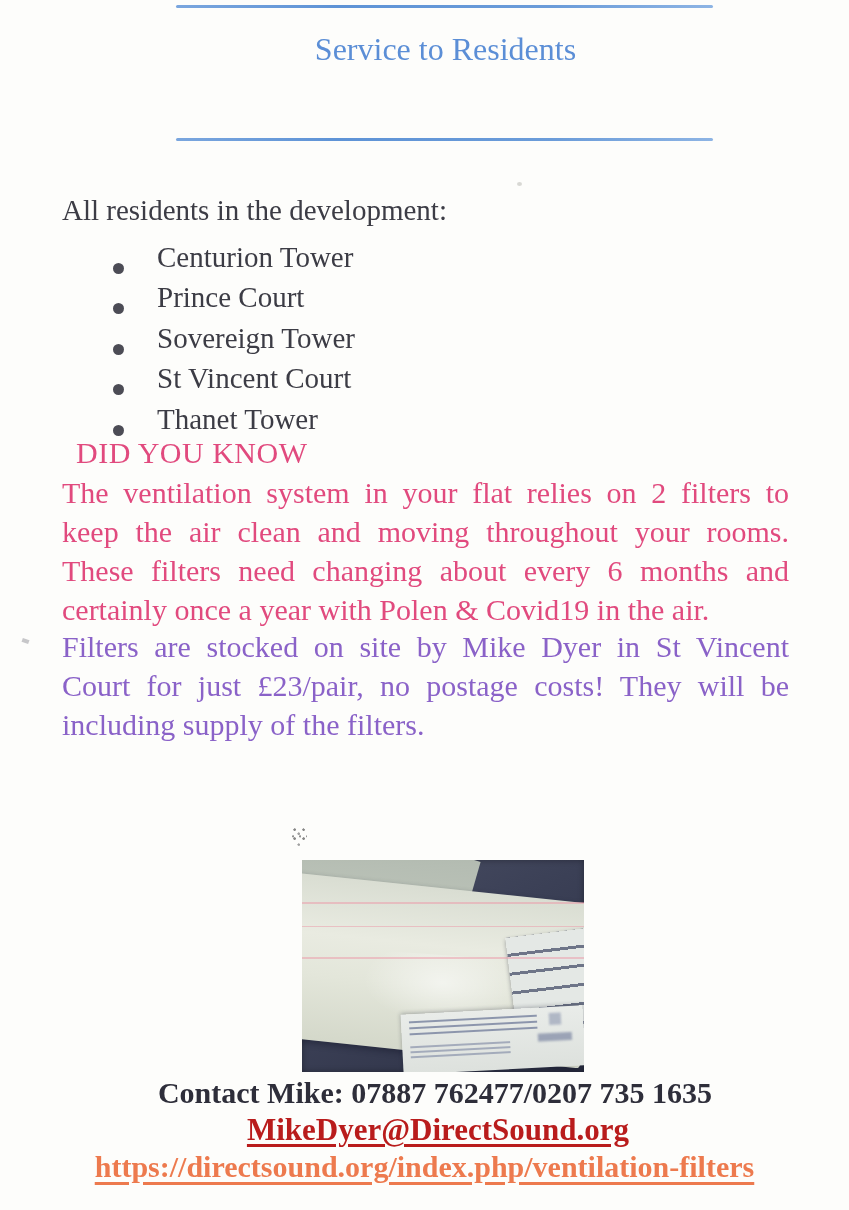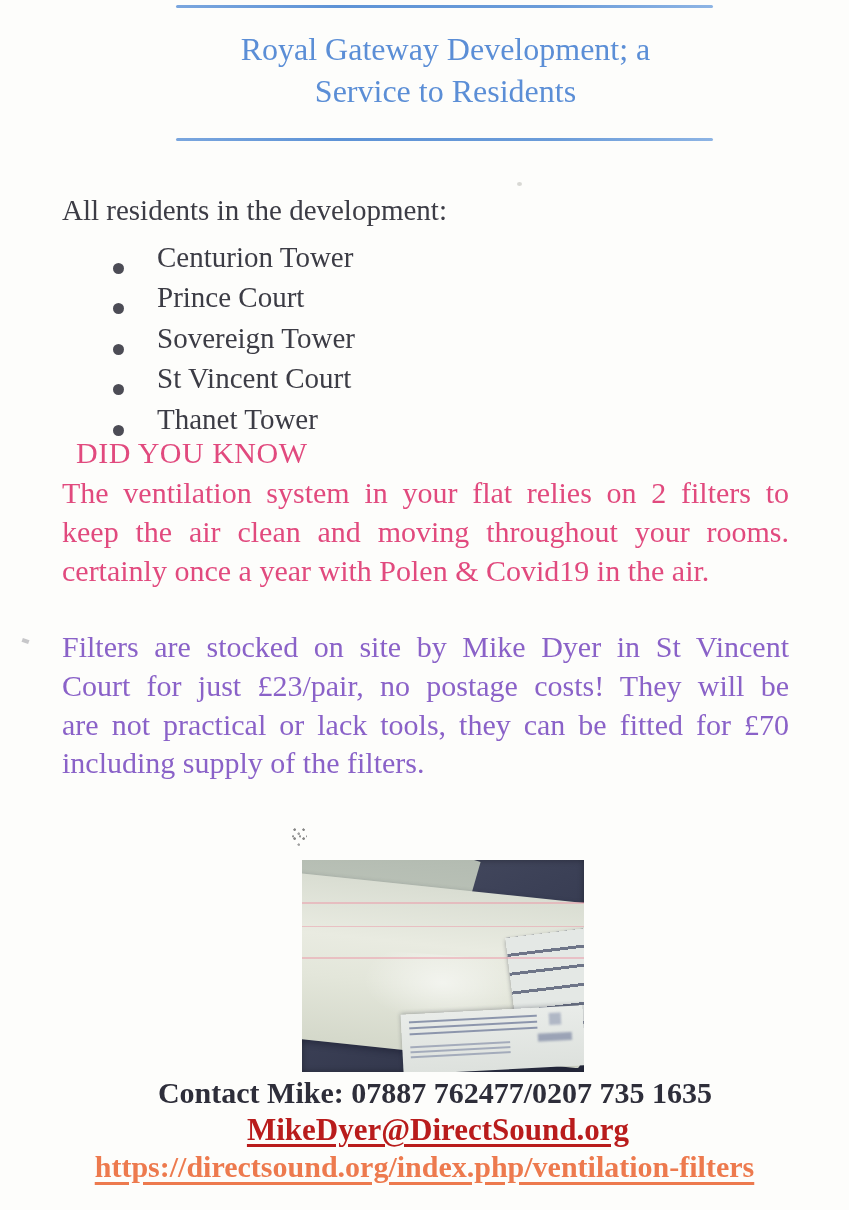--- a/index.html
+++ b/index.html
@@ -134,21 +134,20 @@
   }
 </style>
 </head>
 <body>
 
 <div class="page">
 
   <div class="rule rule-top"></div>
 
   <div class="title">
-    <div>Royal Gateway Development; a</div>
     <div>Service to Residents</div>
   </div>
 
   <div class="rule rule-mid"></div>
 
   <div class="intro-heading">All residents in the development:</div>
 
   <div class="bullet-list">
     <div class="bullet-row">
       <span class="bullet-dot"></span>
@@ -170,27 +169,27 @@
       <span class="bullet-dot"></span>
       <span class="bullet-label">Thanet Tower</span>
     </div>
   </div>
 
   <div class="dyk-heading">DID YOU KNOW</div>
 
   <div class="para para-dyk">
     <div class="jline">The ventilation system in your flat relies on 2 filters to</div>
     <div class="jline">keep the air clean and moving throughout your rooms.</div>
+    <div class="jline">These filters need changing about every 6 months and</div>
     <div class="jline lastline">certainly once a year with Polen &amp; Covid19 in the air.</div>
   </div>
 
   <div class="para para-offer">
     <div class="jline">Filters are stocked on site by Mike Dyer in St Vincent</div>
     <div class="jline">Court for just £23/pair, no postage costs! They will be</div>
-    <div class="jline">are not practical or lack tools, they can be fitted for £70</div>
     <div class="jline lastline">including supply of the filters.</div>
   </div>
 
   <div class="speck-2"></div>
   <div class="speck-3"></div>
   <div class="speck-1"></div>
 
   <div class="photo">
     <div class="filter-back"></div>
     <div class="filter-front"></div>

